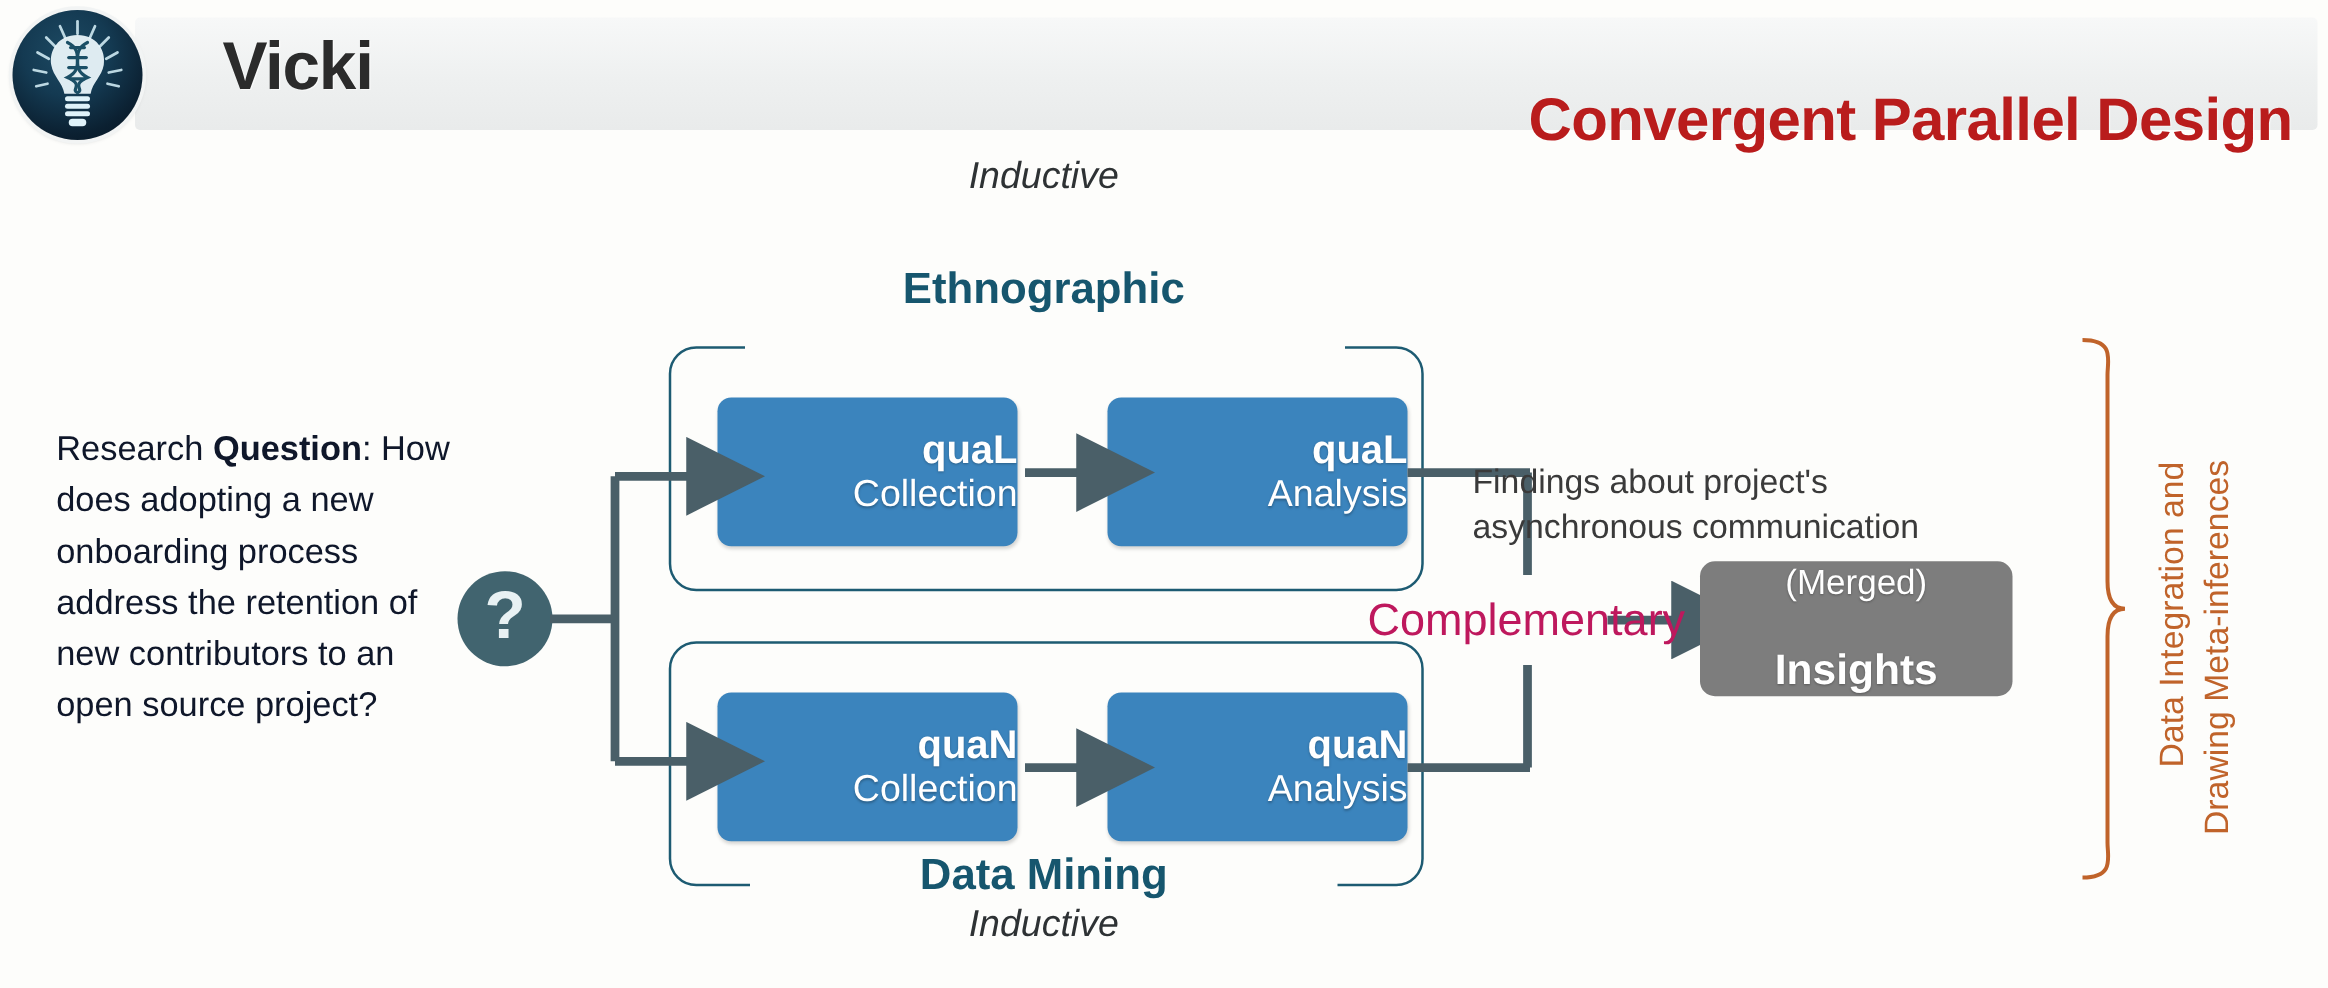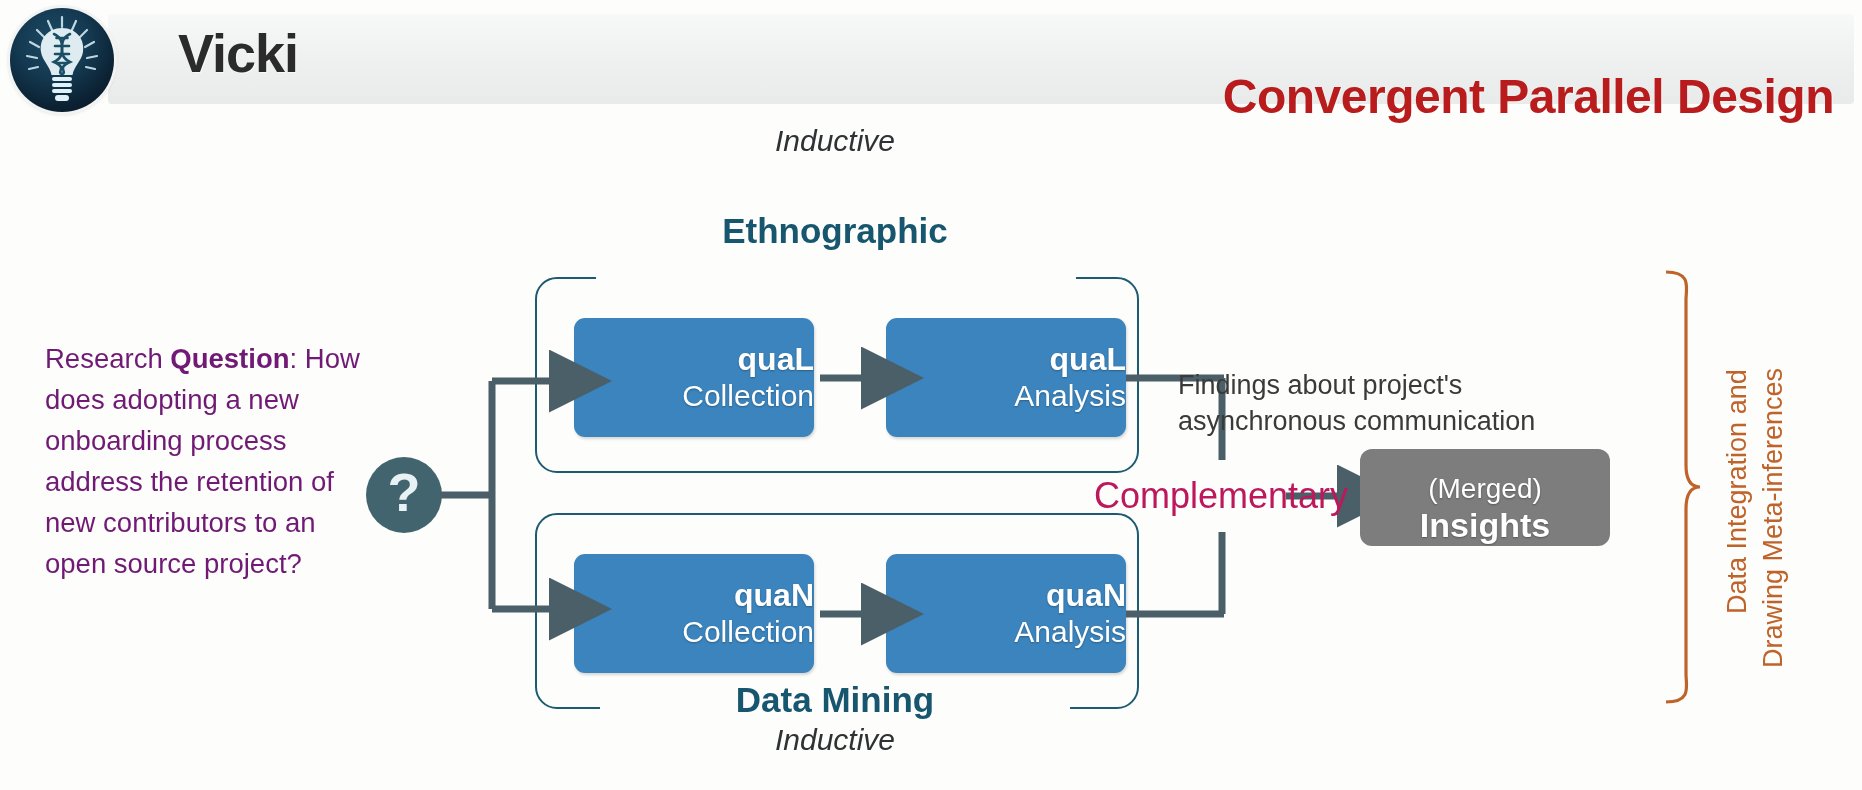--- a/index.html
+++ b/index.html
@@ -33,21 +33,21 @@
   .deck-title{
     position:absolute;right:28px;top:26px;
     font-size:48px;font-weight:bold;color:#b91c1c;letter-spacing:-.5px;
     text-shadow:1px 1px 1px rgba(255,255,255,.55);
     margin-top:43px;
   }
 
   
   .rq{
     position:absolute;left:45px;top:338px;width:330px;
-    font-size:27.5px;line-height:41px;color:#701a75;
+    font-size:27.5px;line-height:41px;color:#0f172a;
   }
   .rq b{font-weight:bold;}
 
   .qmark{
     position:absolute;left:366px;top:457px;width:76px;height:76px;border-radius:50%;
     background:#41646f;
     display:flex;align-items:center;justify-content:center;
   }
   .qmark span{
     color:#e8f1f3;font-size:54px;font-weight:bold;line-height:1;
@@ -88,23 +88,23 @@
   .pbox .t1{font-size:32px;font-weight:bold;line-height:1.15;}
   .pbox .t2{font-size:30px;font-weight:normal;line-height:1.2;}
 
   #box-qual-collection{left:574px;top:318px;}
   #box-qual-analysis{left:886px;top:318px;}
   #box-quan-collection{left:574px;top:554px;}
   #box-quan-analysis{left:886px;top:554px;}
 
   
   #merged-insights{
-    position:absolute;left:1360px;top:449px;width:250px;height:97px;border-radius:12px;
+    position:absolute;left:1360px;top:449px;width:250px;height:108px;border-radius:12px;
     background:#7d7d7d;
-    display:flex;flex-direction:column;align-items:center;justify-content:flex-end;
+    display:flex;flex-direction:column;align-items:center;justify-content:space-between;
     color:#fff;text-shadow:0 1px 2px rgba(0,0,0,.3);
   }
   #merged-insights .t1{font-size:28px;font-weight:normal;line-height:1.2;}
   #merged-insights .t2{font-size:34px;font-weight:bold;line-height:1.2;}
 
   
   .findings{
     position:absolute;width:420px;font-size:27px;line-height:36px;color:#3a3a3a;
   }
   #findings-qual{left:1178px;top:343px;margin-top:24px;}

